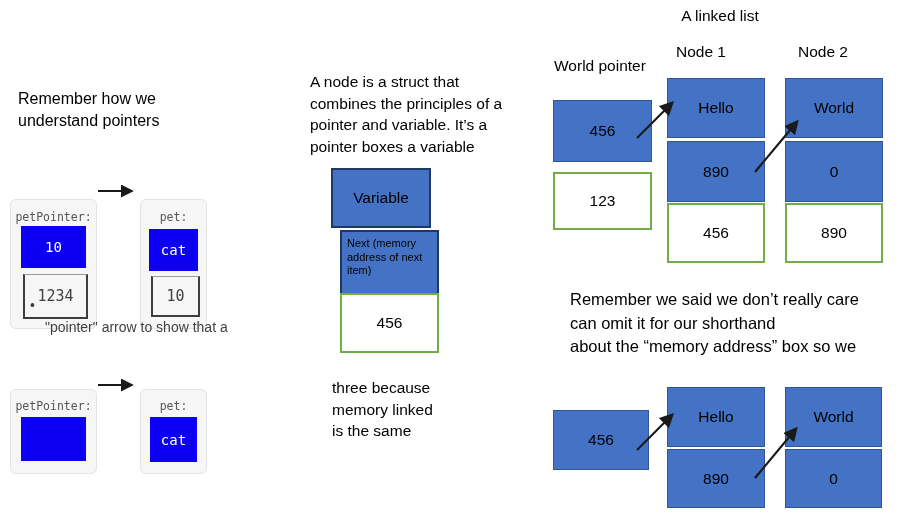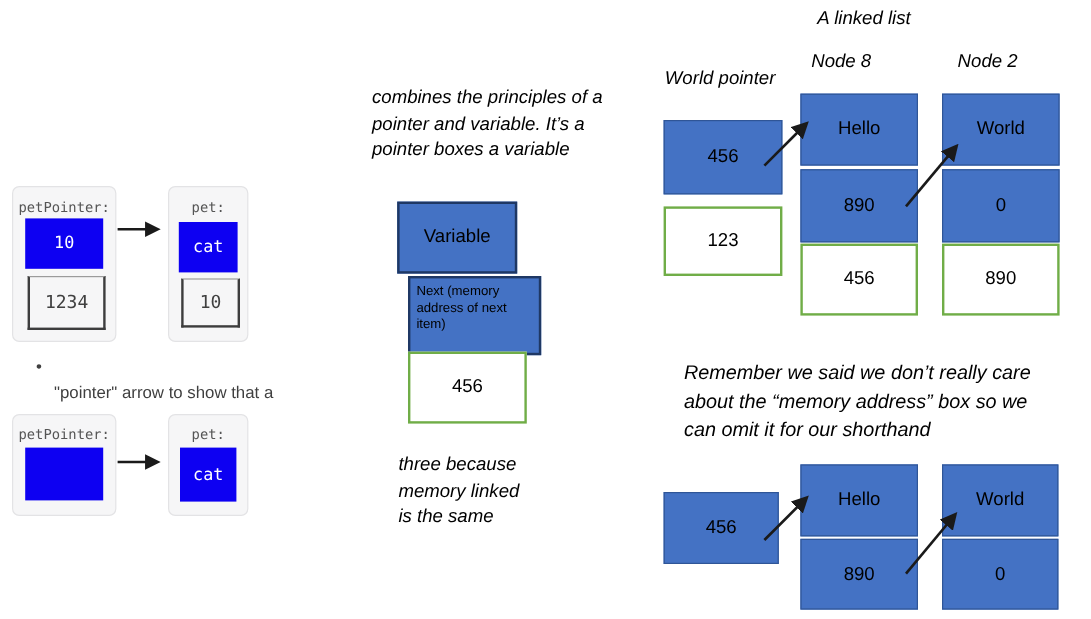--- a/index.html
+++ b/index.html
@@ -1,23 +1,23 @@
 <!DOCTYPE html>
 <html><head>
 <meta charset="utf-8">
 <style>
   html,body{margin:0;padding:0;background:#fff;}
   #canvas{position:relative;width:909px;height:516px;background:#ffffff;overflow:hidden;
           font-family:"Liberation Sans",sans-serif;}
   .abs{position:absolute;}
-  .txt{color:#000;font-family:"Liberation Sans",sans-serif;font-style:italic;}
+  .txt{color:#000;font-family:"Liberation Sans",sans-serif;}
   .line{white-space:nowrap;}
 
   
-  .card{position:absolute;background:#f6f6f7;border:1px solid #e3e3e5;border-radius:6px;}
+  .card{position:absolute;background:#f6f6f7;border:1px solid #e3e3e5;border-radius:6px;margin-top:44px;}
   .card-label{position:absolute;left:0;right:0;text-align:center;font-family:"DejaVu Sans Mono",monospace;
               font-size:11.5px;color:#555;}
   .bluebox{position:absolute;background:#0d00f2;color:#fff;display:flex;align-items:center;justify-content:center;
            font-family:"DejaVu Sans Mono",monospace;font-size:14px;}
   .bracket{position:absolute;border:2px solid #3d3d3d;border-top:1px solid #9b9b9b;color:#404040;
            display:flex;align-items:center;justify-content:center;font-family:"DejaVu Sans Mono",monospace;font-size:15px;}
 
   
   .pptbox{position:absolute;background:#4472c4;border:1px solid #2f5597;display:flex;align-items:center;
           justify-content:center;font-size:15.5px;color:#000;}
@@ -32,20 +32,24 @@
   .collabel{font-size:15.5px;}
   .bullet-wrap{overflow:hidden;}
   .bullet-line{font-size:14px;line-height:22px;color:#3f3f3f;white-space:nowrap;}
   svg{display:block;}
 </style>
 </head>
 <body>
 
 <div id="canvas">
 
+  <div class="abs txt heading" style="left:18px;top:88px;width:220px;">
+    <div class="line">Remember how we</div>
+    <div class="line">understand pointers</div>
+  </div>
 
   <div class="card" style="left:10px;top:155px;width:85px;height:128px;">
     <div class="card-label" style="top:10px;">petPointer:</div>
     <div class="bluebox" style="left:10px;top:26px;width:65px;height:42px;">10</div>
     <div class="bracket" style="left:12px;top:74px;width:61px;height:42px;">1234</div>
   </div>
 
   <div class="card" style="left:140px;top:155px;width:65px;height:128px;">
     <div class="card-label" style="top:10px;">pet:</div>
     <div class="bluebox" style="left:8px;top:29px;width:49px;height:42px;">cat</div>
@@ -61,58 +65,59 @@
     <div class="card-label" style="top:9px;">petPointer:</div>
     <div class="bluebox" style="left:10px;top:27px;width:65px;height:44px;"></div>
   </div>
 
   <div class="card" style="left:140px;top:345px;width:65px;height:83px;">
     <div class="card-label" style="top:9px;">pet:</div>
     <div class="bluebox" style="left:9px;top:27px;width:47px;height:45px;">cat</div>
   </div>
 
   <div class="abs txt para" style="left:310px;top:71px;width:230px;">
+    <div class="line">A node is a struct that</div>
     <div class="line">combines the principles of a</div>
     <div class="line">pointer and variable. It’s a</div>
     <div class="line">pointer boxes a variable</div>
   </div>
 
   <div class="navybox" style="left:331px;top:168px;width:96px;height:56px;display:flex;align-items:center;justify-content:center;font-size:15.5px;">Variable</div>
 
-  <div class="navybox" style="left:340px;top:230px;width:88px;height:52px;font-size:11px;line-height:13.5px;padding:5px 14px 5px 5px;">Next (memory address of next item)</div>
+  <div class="navybox" style="left:340px;top:230px;width:88px;height:52px;font-size:11px;line-height:13.5px;padding:5px 2px 5px 5px;">Next (memory address of next item)</div>
 
   <div class="greenbox" style="left:340px;top:293px;width:95px;height:56px;">456</div>
 
   <div class="abs txt caption" style="left:332px;top:377px;width:150px;">
     <div class="line">three because</div>
     <div class="line">memory linked</div>
     <div class="line">is the same</div>
   </div>
 
   <div class="abs txt collabel" style="left:655px;top:7px;width:130px;text-align:center;">A linked list</div>
 
   <div class="abs txt collabel" style="left:554px;top:57px;">World pointer</div>
-  <div class="abs txt collabel" style="left:676px;top:43px;">Node 8</div>
+  <div class="abs txt collabel" style="left:676px;top:43px;">Node 1</div>
   <div class="abs txt collabel" style="left:798px;top:43px;">Node 2</div>
 
   <div class="pptbox" style="left:553px;top:100px;width:97px;height:60px;">456</div>
   <div class="greenbox" style="left:553px;top:172px;width:95px;height:54px;">123</div>
 
   <div class="pptbox" style="left:667px;top:78px;width:96px;height:58px;">Hello</div>
   <div class="pptbox" style="left:667px;top:141px;width:96px;height:59px;">890</div>
   <div class="greenbox" style="left:667px;top:203px;width:94px;height:56px;">456</div>
 
   <div class="pptbox" style="left:785px;top:78px;width:96px;height:58px;">World</div>
   <div class="pptbox" style="left:785px;top:141px;width:96px;height:59px;">0</div>
   <div class="greenbox" style="left:785px;top:203px;width:94px;height:56px;">890</div>
 
-  <div class="abs txt note" style="left:570px;top:300px;width:335px;">
+  <div class="abs txt note" style="left:570px;top:288px;width:335px;">
     <div class="line">Remember we said we don’t really care</div>
+    <div class="line">can omit it for our shorthand</div>
     <div class="line">about the “memory address” box so we</div>
-    <div class="line">can omit it for our shorthand</div>
   </div>
 
   <div class="pptbox" style="left:553px;top:410px;width:94px;height:58px;">456</div>
   <div class="pptbox" style="left:667px;top:387px;width:96px;height:58px;">Hello</div>
   <div class="pptbox" style="left:667px;top:449px;width:96px;height:57px;">890</div>
   <div class="pptbox" style="left:785px;top:387px;width:95px;height:58px;">World</div>
   <div class="pptbox" style="left:785px;top:449px;width:95px;height:57px;">0</div>
 
   <svg class="abs" width="909" height="516" style="left:0;top:0;pointer-events:none;">
     <defs>

